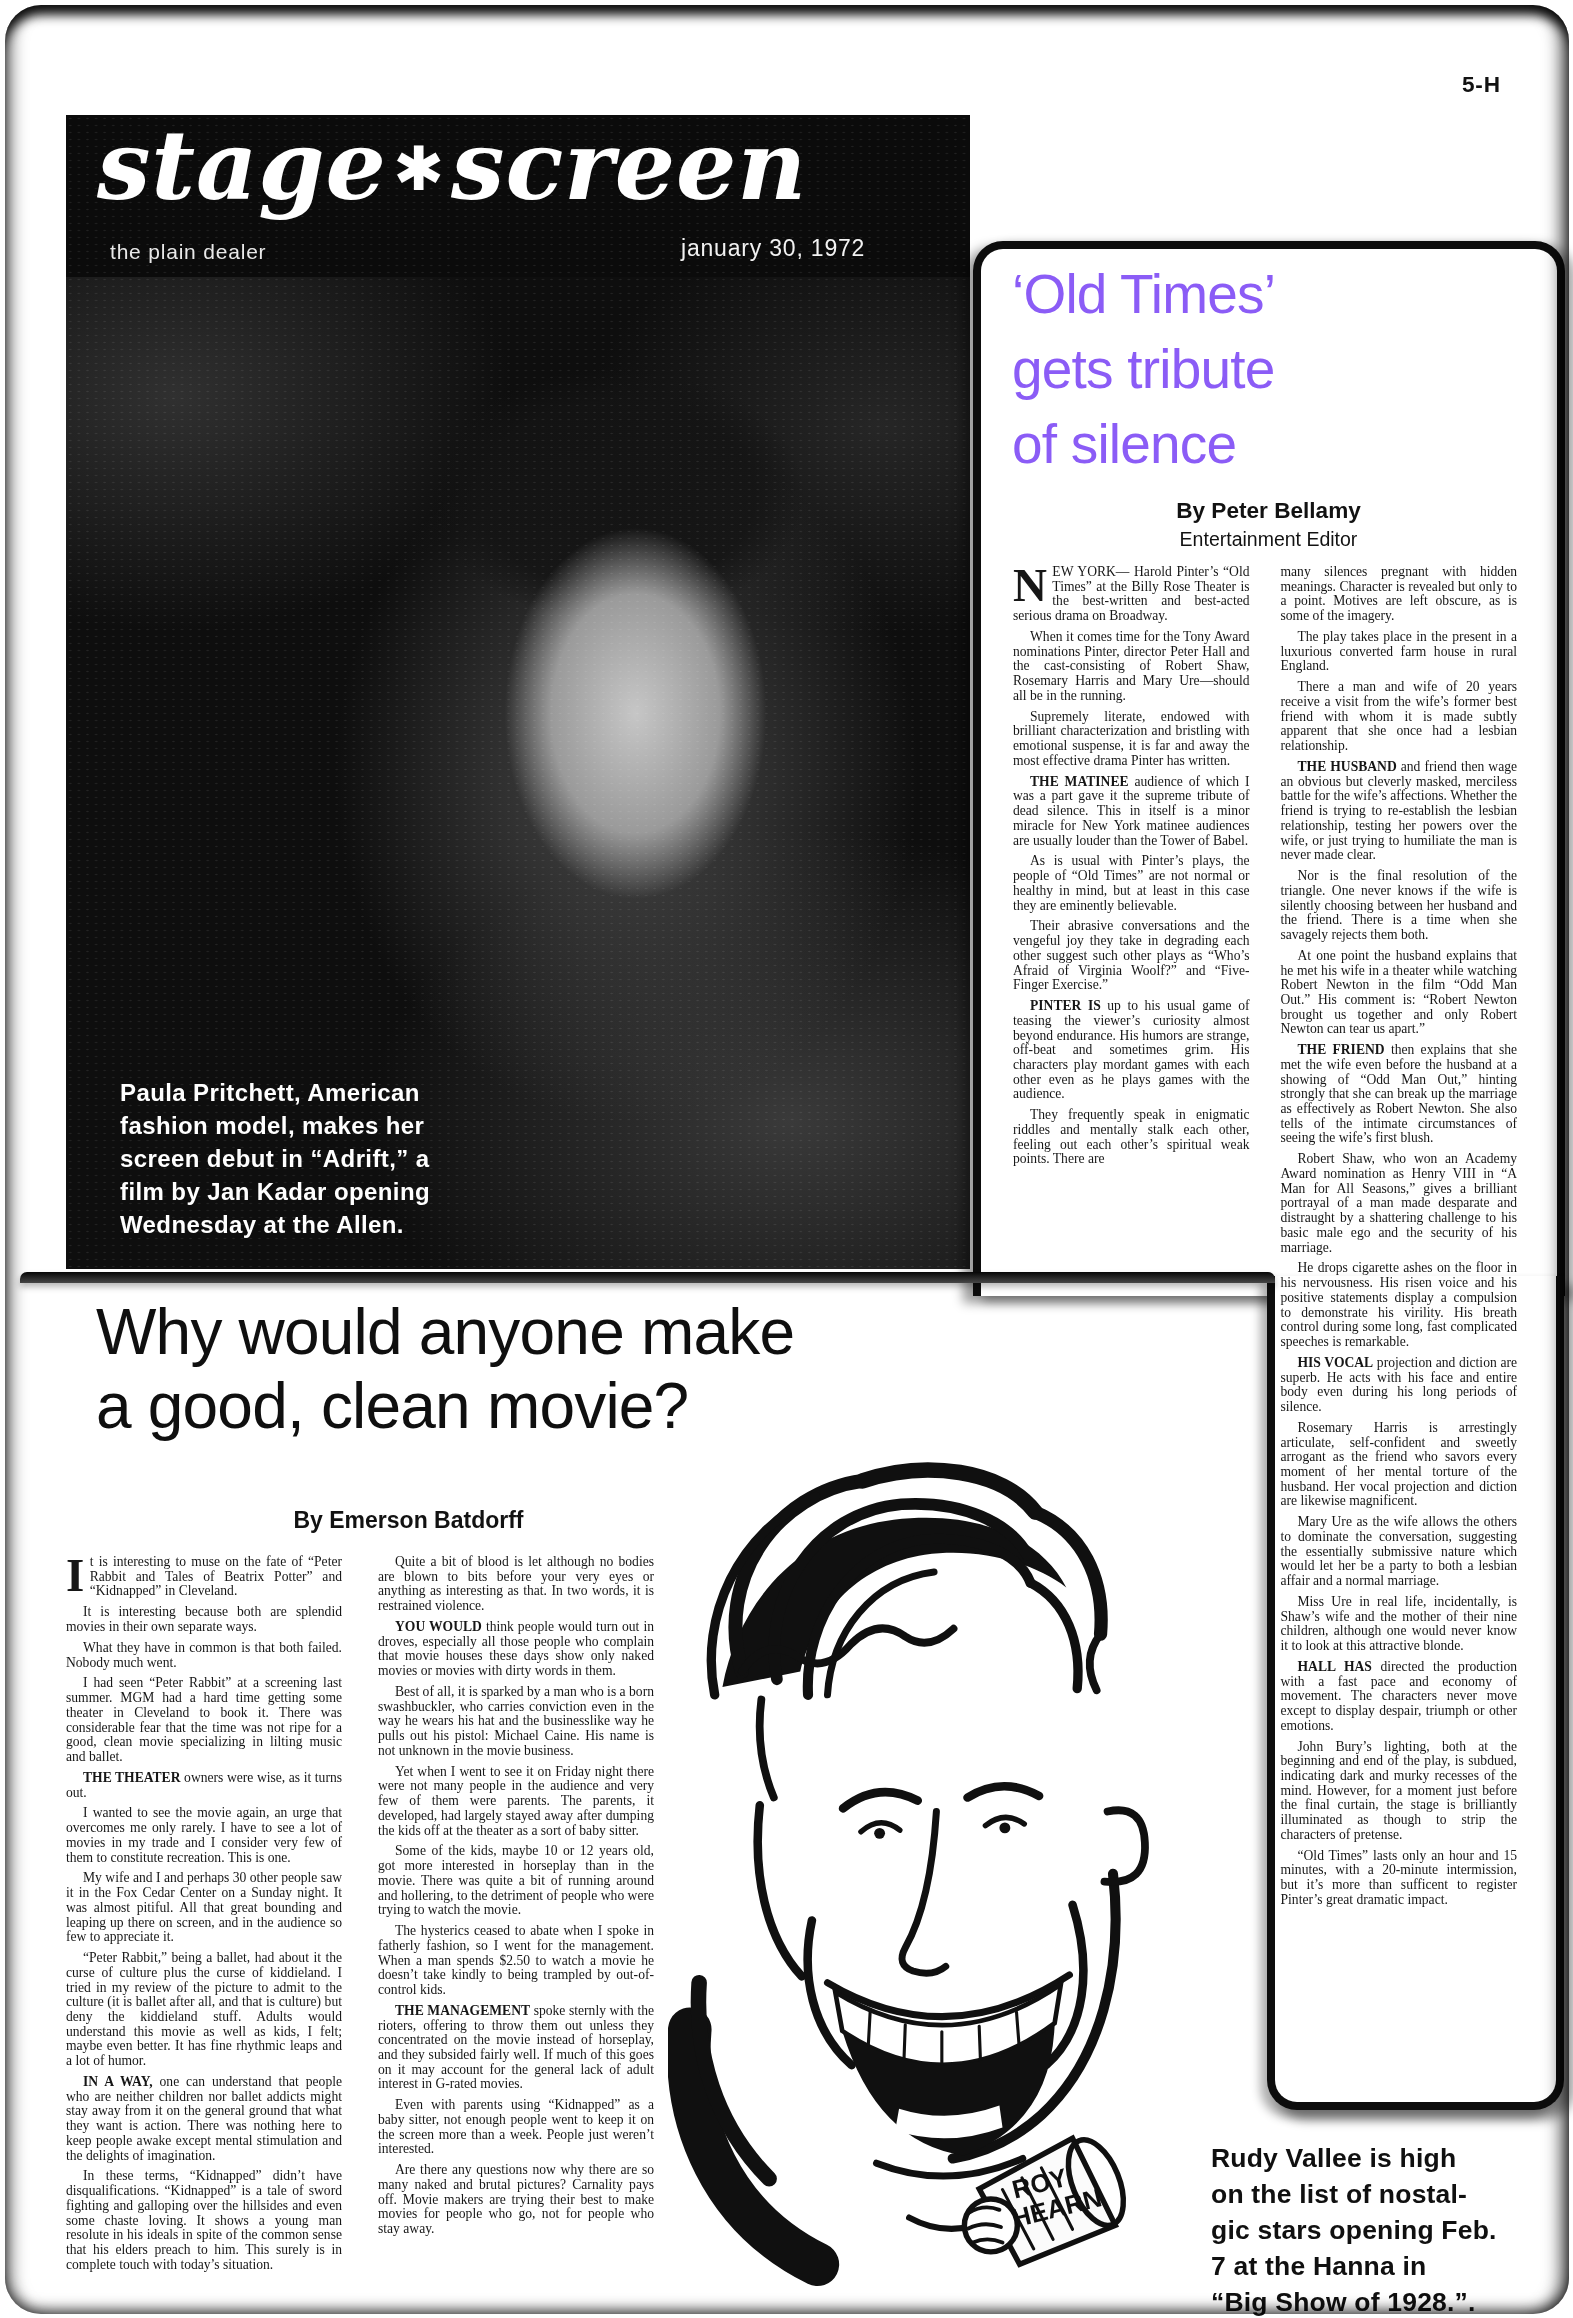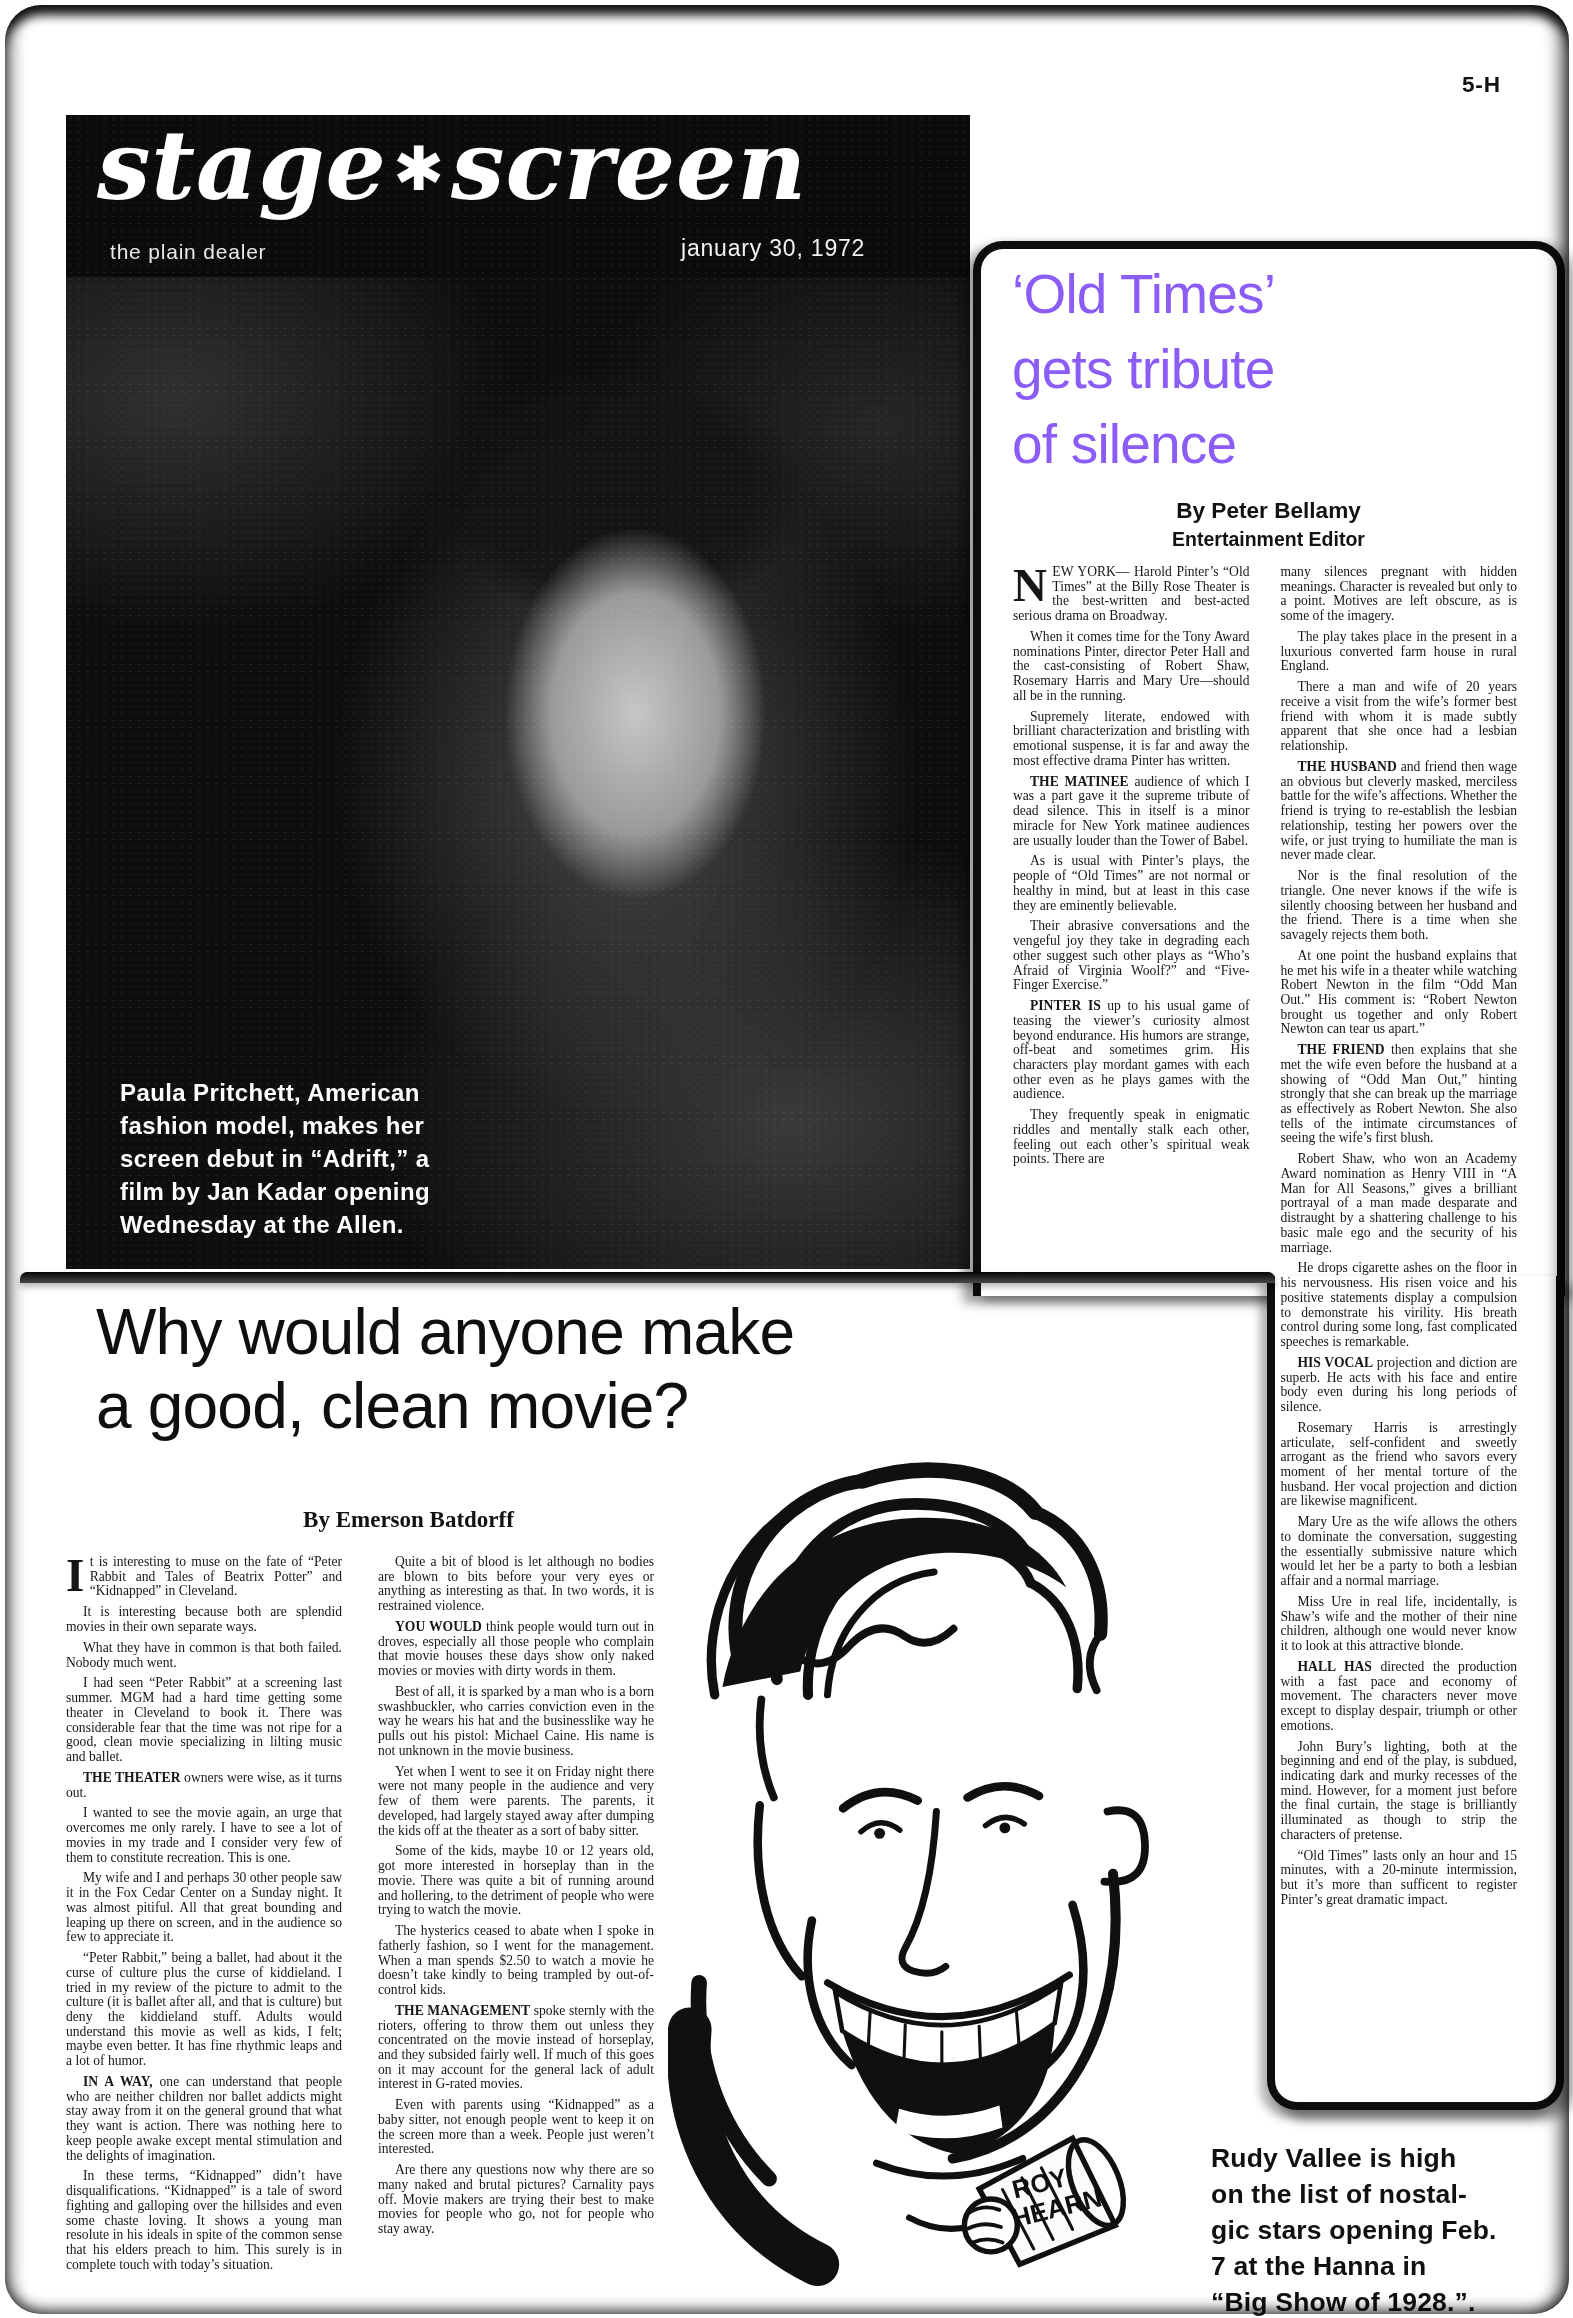--- a/index.html
+++ b/index.html
@@ -64,21 +64,21 @@
   .ot-box-b{
     position:absolute;left:1267px;top:1276px;width:297px;height:834px;box-sizing:border-box;
     background:#fff;border:8.6px solid #0d0d0d;border-top:none;border-radius:0 0 30px 30px;z-index:5;
     box-shadow:9.3px 9.3px 11px rgba(0,0,0,.40), -6.2px 7.8px 9.3px rgba(0,0,0,.30);
   }
   .ot-headline{
     position:absolute;left:1012px;top:257px;width:514px;z-index:7;
     font-size:55px;line-height:75px;letter-spacing:-0.8px;color:#8b5cf6;
   }
   .ot-byline{position:absolute;left:1013px;top:498px;width:511px;text-align:center;z-index:7;font-weight:bold;font-size:22.6px;}
-  .ot-byline-title{position:absolute;left:1013px;top:528px;width:511px;text-align:center;z-index:7;font-weight:bold;font-size:19.5px;}
+  .ot-byline-title{position:absolute;left:1013px;top:528px;width:511px;text-align:center;z-index:7;font-weight:normal;font-size:19.5px;}
   .ot-cols{
     position:absolute;left:1013px;top:565px;width:504px;height:1508px;overflow:hidden;z-index:7;
     display:flex;gap:31px;
   }
   .ot-col{width:237px;}
   
   .serif-col{
     font-family:"Liberation Serif",serif;font-size:13.6px;line-height:14.7px;
     text-align:justify;color:#161616;
   }
@@ -93,21 +93,21 @@
   .clip-bar{
     position:absolute;left:20px;top:1272px;width:1255px;height:11px;z-index:6;
     background:linear-gradient(180deg,#060606,#474747);border-radius:7px 7px 0 0;
     box-shadow:0 3.9px 6.2px rgba(0,0,0,.28);
   }
   
   .cm-headline{
     position:absolute;left:56px;top:1295px;width:716px;z-index:7;
     font-size:64px;line-height:74px;letter-spacing:-0.8px;color:#0f0f0f;margin-left:40px;
   }
-  .cm-byline{position:absolute;left:66px;top:1507px;width:685px;text-align:center;z-index:7;font-weight:bold;font-size:23px;font-family:Liberation Serif, serif;}
+  .cm-byline{position:absolute;left:66px;top:1507px;width:685px;text-align:center;z-index:7;font-weight:bold;font-size:23px;}
   .cm-cols{
     position:absolute;left:66px;top:1555px;width:588px;height:741px;overflow:hidden;z-index:7;
     display:flex;gap:36px;
   }
   .cm-col{width:276px;}
   
   .caricature{position:absolute;left:668px;top:1438px;width:501px;height:870px;z-index:4;}
   
   .vallee{
     position:absolute;left:1211px;top:2140px;width:352px;z-index:7;

